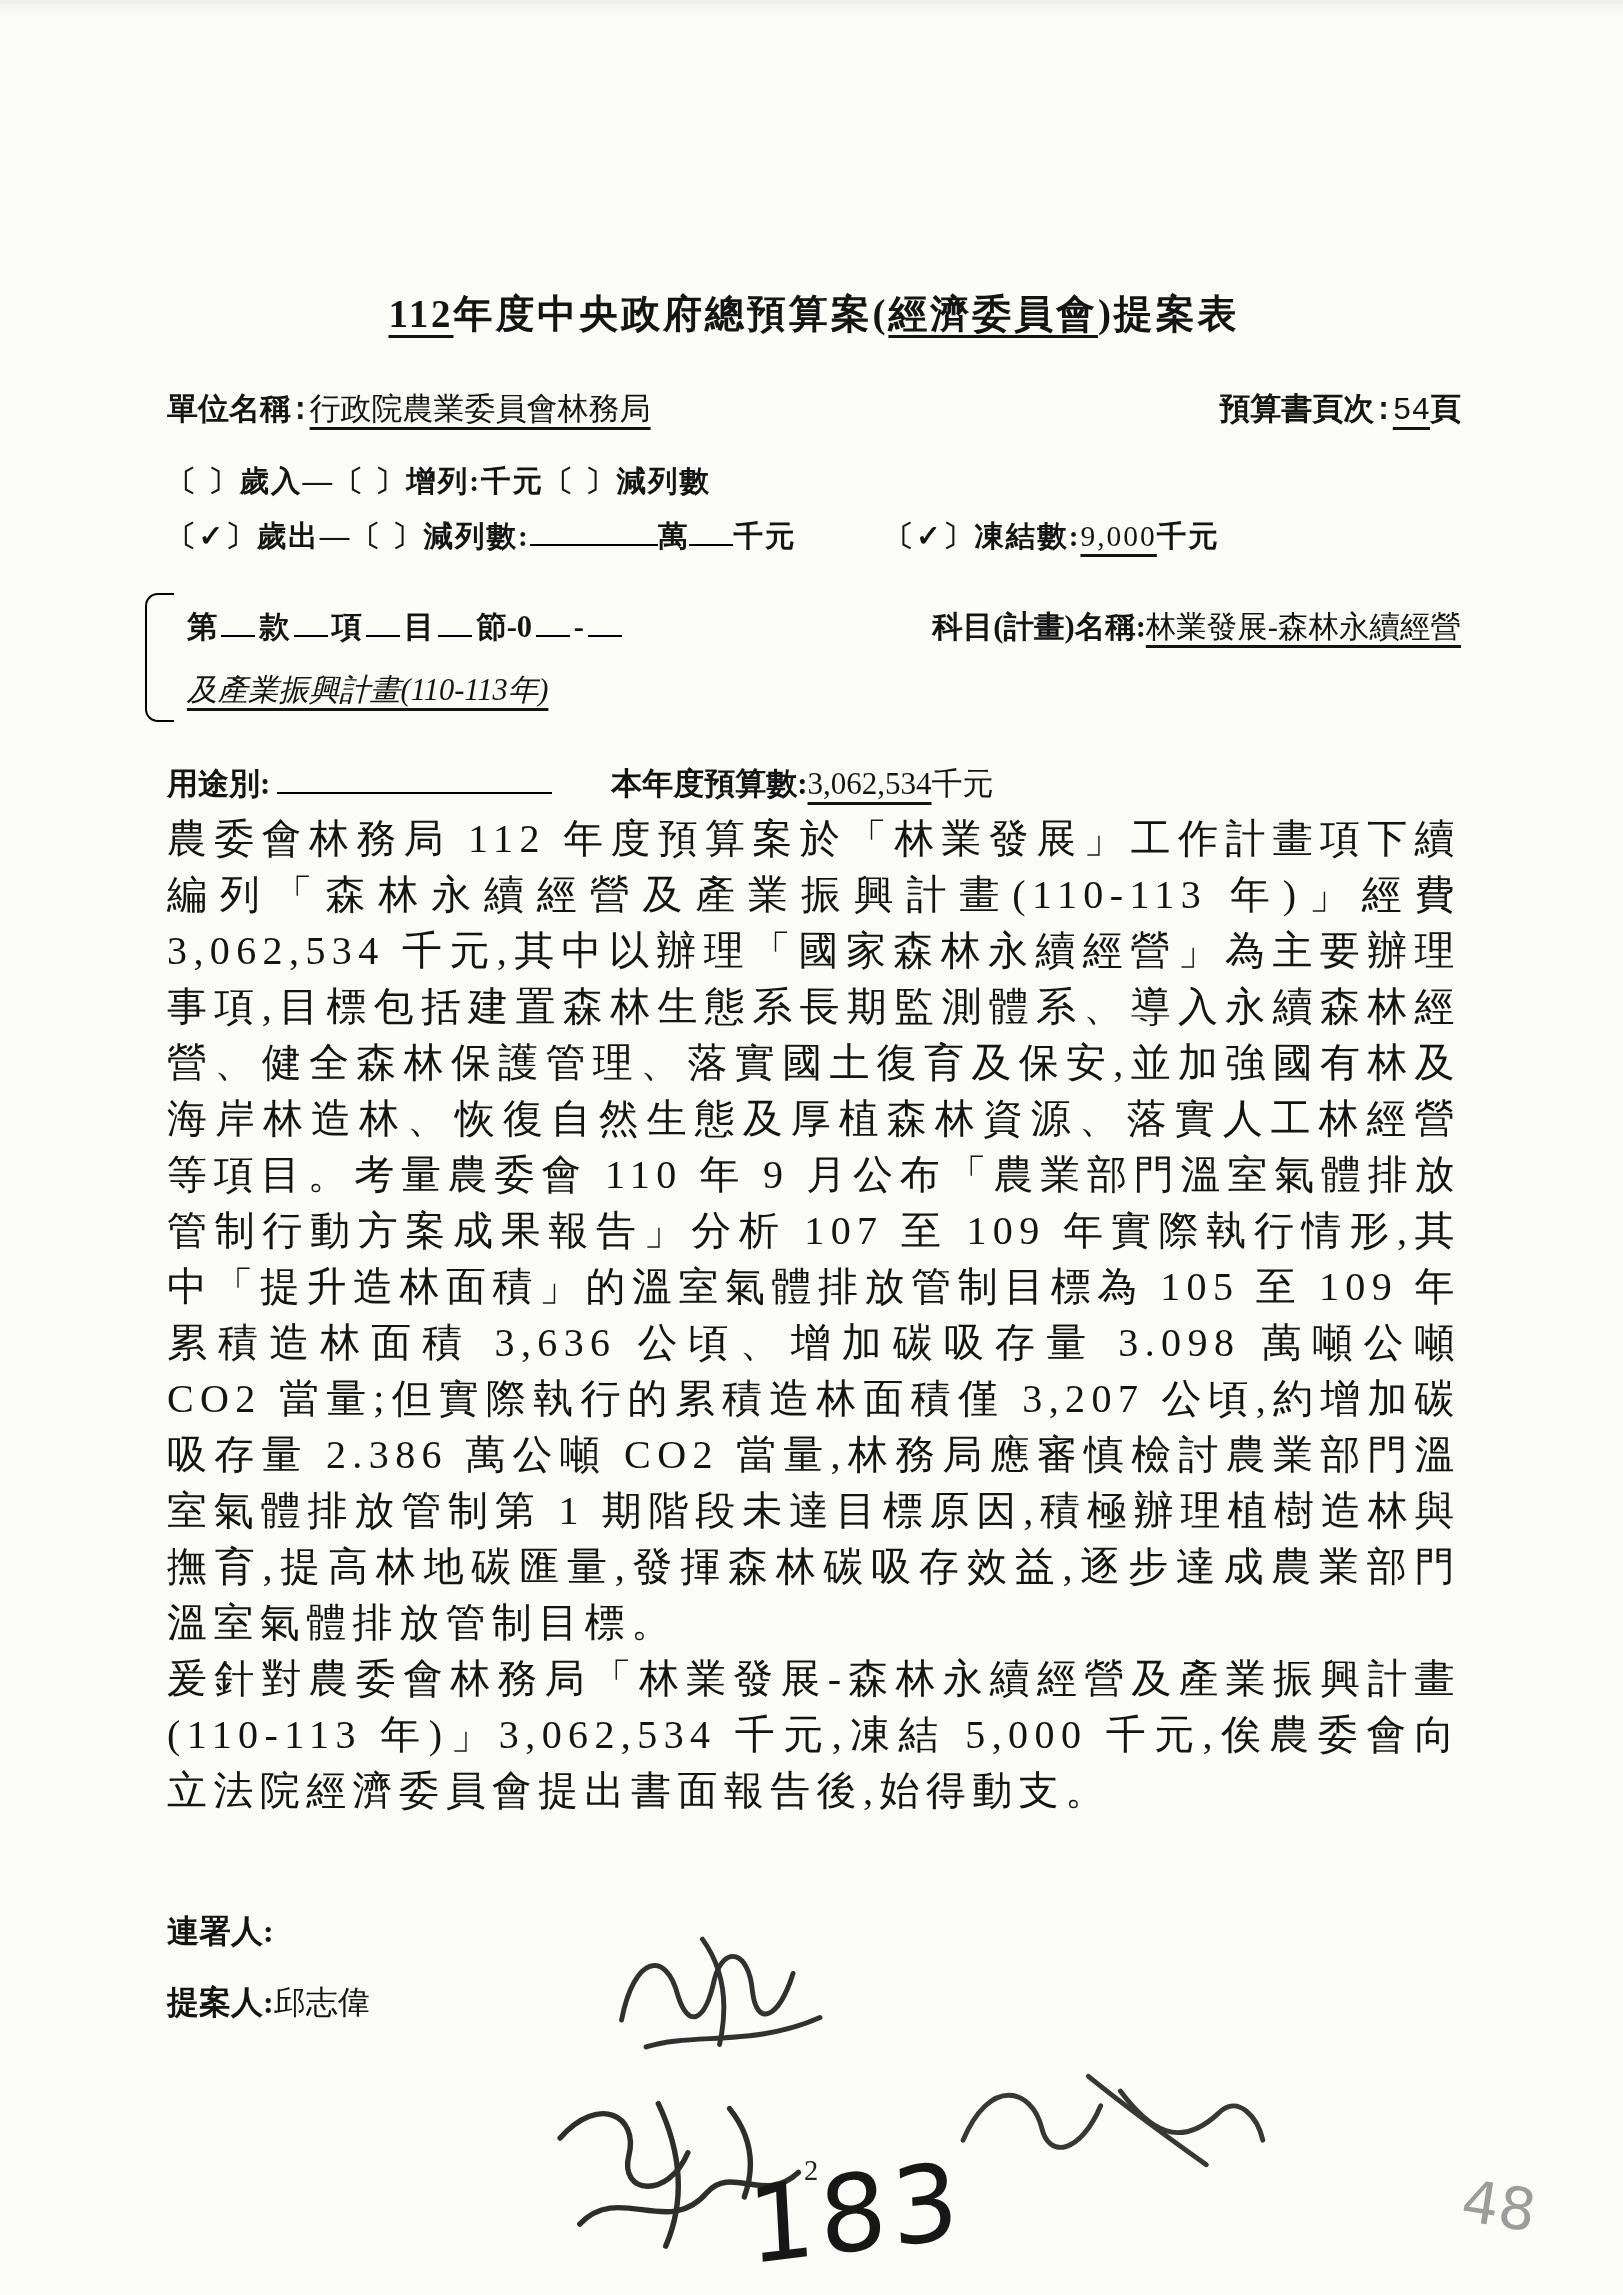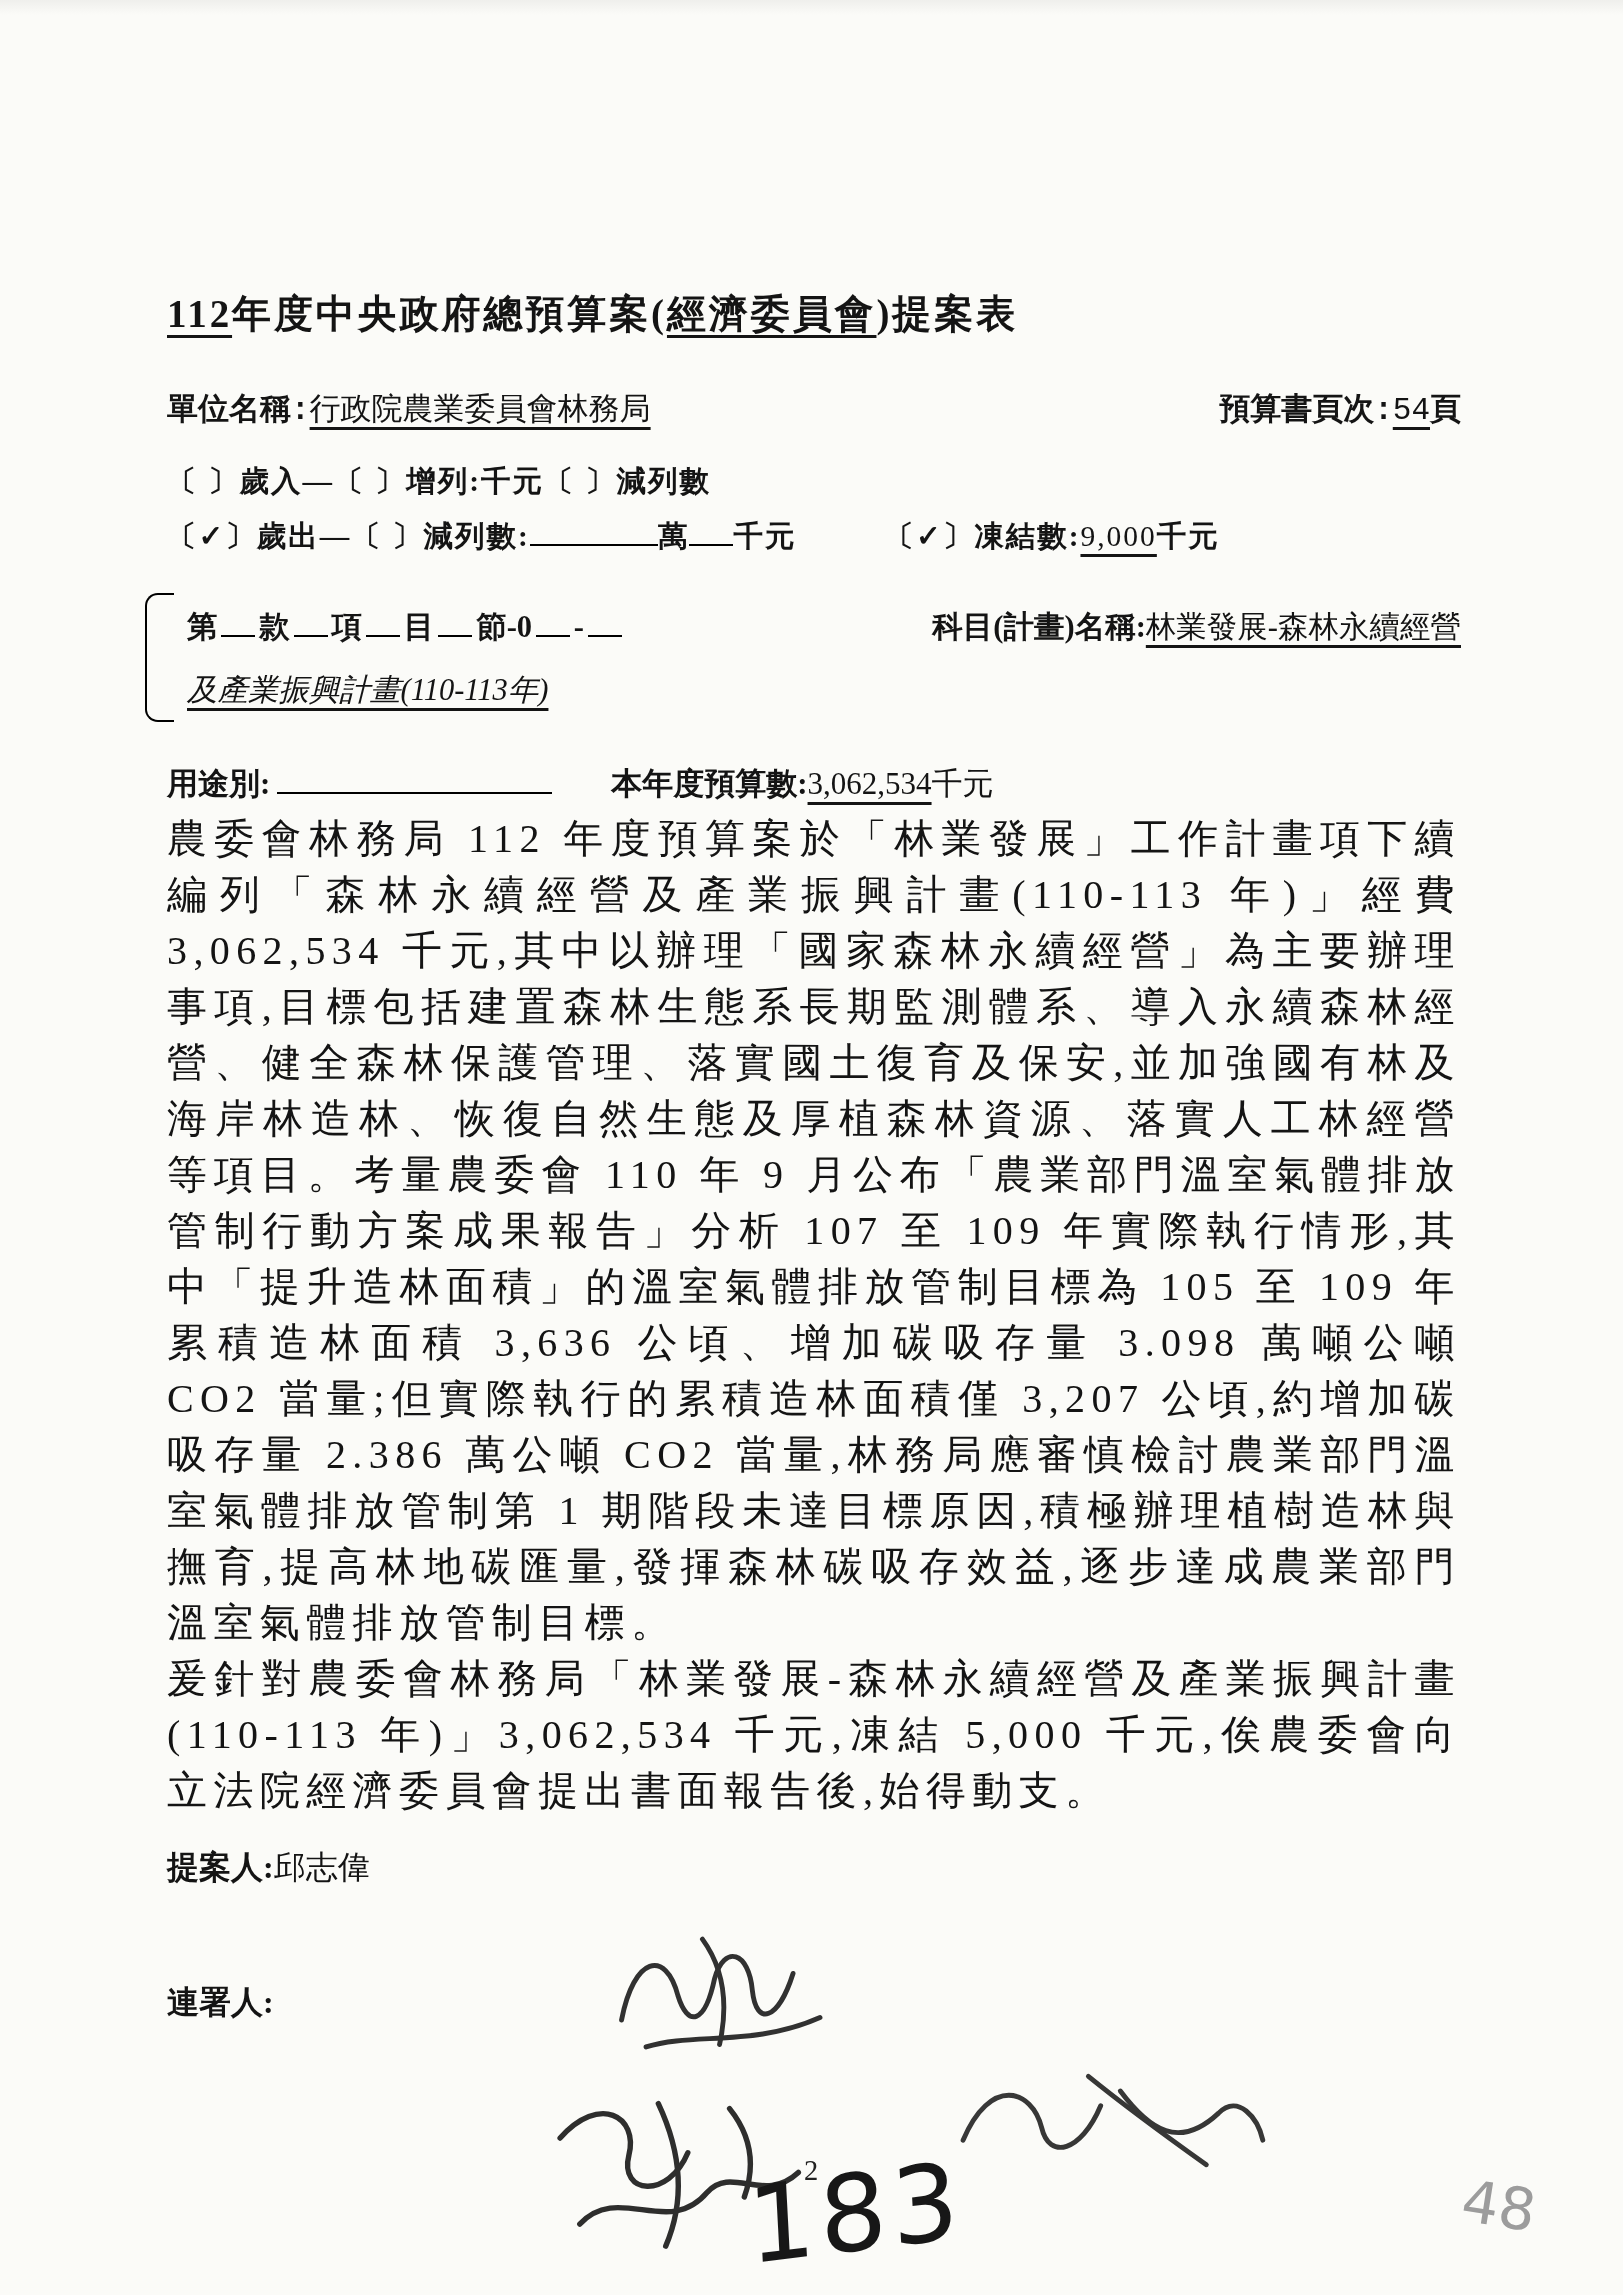--- a/index.html
+++ b/index.html
@@ -17,20 +17,21 @@
     width: 1623px;
     height: 2295px;
     background: linear-gradient(#efefec 0px, #fbfbf8 14.7px);
   }
   .content {
     padding: 0 162px 0 167px;
   }
   .title {
     margin: 0;
     padding-top: 287px;
+    text-align: center;
     font-size: 39px;
     font-weight: 700;
     letter-spacing: 2.9px;
     white-space: nowrap;
   }
   .ul {
     text-decoration: underline;
     text-decoration-thickness: 2.5px;
     text-underline-offset: 7.9px;
   }
@@ -194,27 +195,27 @@
         <span class="val ul">3,062,534</span>
         <span>千元</span>
     </div>
 
 
     <div class="case-body">
       <p>農委會林務局 112 年度預算案於「林業發展」工作計畫項下續編列「森林永續經營及產業振興計畫(110-113 年)」經費 3,062,534 千元,其中以辦理「國家森林永續經營」為主要辦理事項,目標包括建置森林生態系長期監測體系、導入永續森林經營、健全森林保護管理、落實國土復育及保安,並加強國有林及海岸林造林、恢復自然生態及厚植森林資源、落實人工林經營等項目。考量農委會 110 年 9 月公布「農業部門溫室氣體排放管制行動方案成果報告」分析 107 至 109 年實際執行情形,其中「提升造林面積」的溫室氣體排放管制目標為 105 至 109 年累積造林面積 3,636 公頃、增加碳吸存量 3.098 萬噸公噸 CO2 當量;但實際執行的累積造林面積僅 3,207 公頃,約增加碳吸存量 2.386 萬公噸 CO2 當量,林務局應審慎檢討農業部門溫室氣體排放管制第 1 期階段未達目標原因,積極辦理植樹造林與撫育,提高林地碳匯量,發揮森林碳吸存效益,逐步達成農業部門溫室氣體排放管制目標。</p>
       <p>爰針對農委會林務局「林業發展-森林永續經營及產業振興計畫(110-113 年)」3,062,534 千元,凍結 5,000 千元,俟農委會向立法院經濟委員會提出書面報告後,始得動支。</p>
     </div>
 
+    <div class="row sign-row cosigner-row">
+      <span class="lbl">連署人:</span>
+    </div>
+
     <div class="row sign-row proposer-row">
       <span class="lbl">提案人:</span>
         <span class="val">邱志偉</span>
-    </div>
-
-    <div class="row sign-row cosigner-row">
-      <span class="lbl">連署人:</span>
     </div>
 
   </div>
 
   <svg class="sig" style="left:604px; top:1922px;" width="236" height="147" viewBox="0 0 480 300">
     <g fill="none" stroke="#1c1c1c" stroke-width="10" stroke-linecap="round" opacity="0.9">
       <path d="M35,200 C60,70 125,55 150,150 C170,215 205,210 225,115 C245,45 295,60 302,140 C310,215 355,200 385,105"></path>
       <path d="M85,255 C180,225 305,255 440,195"></path>
       <path d="M200,35 C240,90 255,160 235,250"></path>
     </g>

